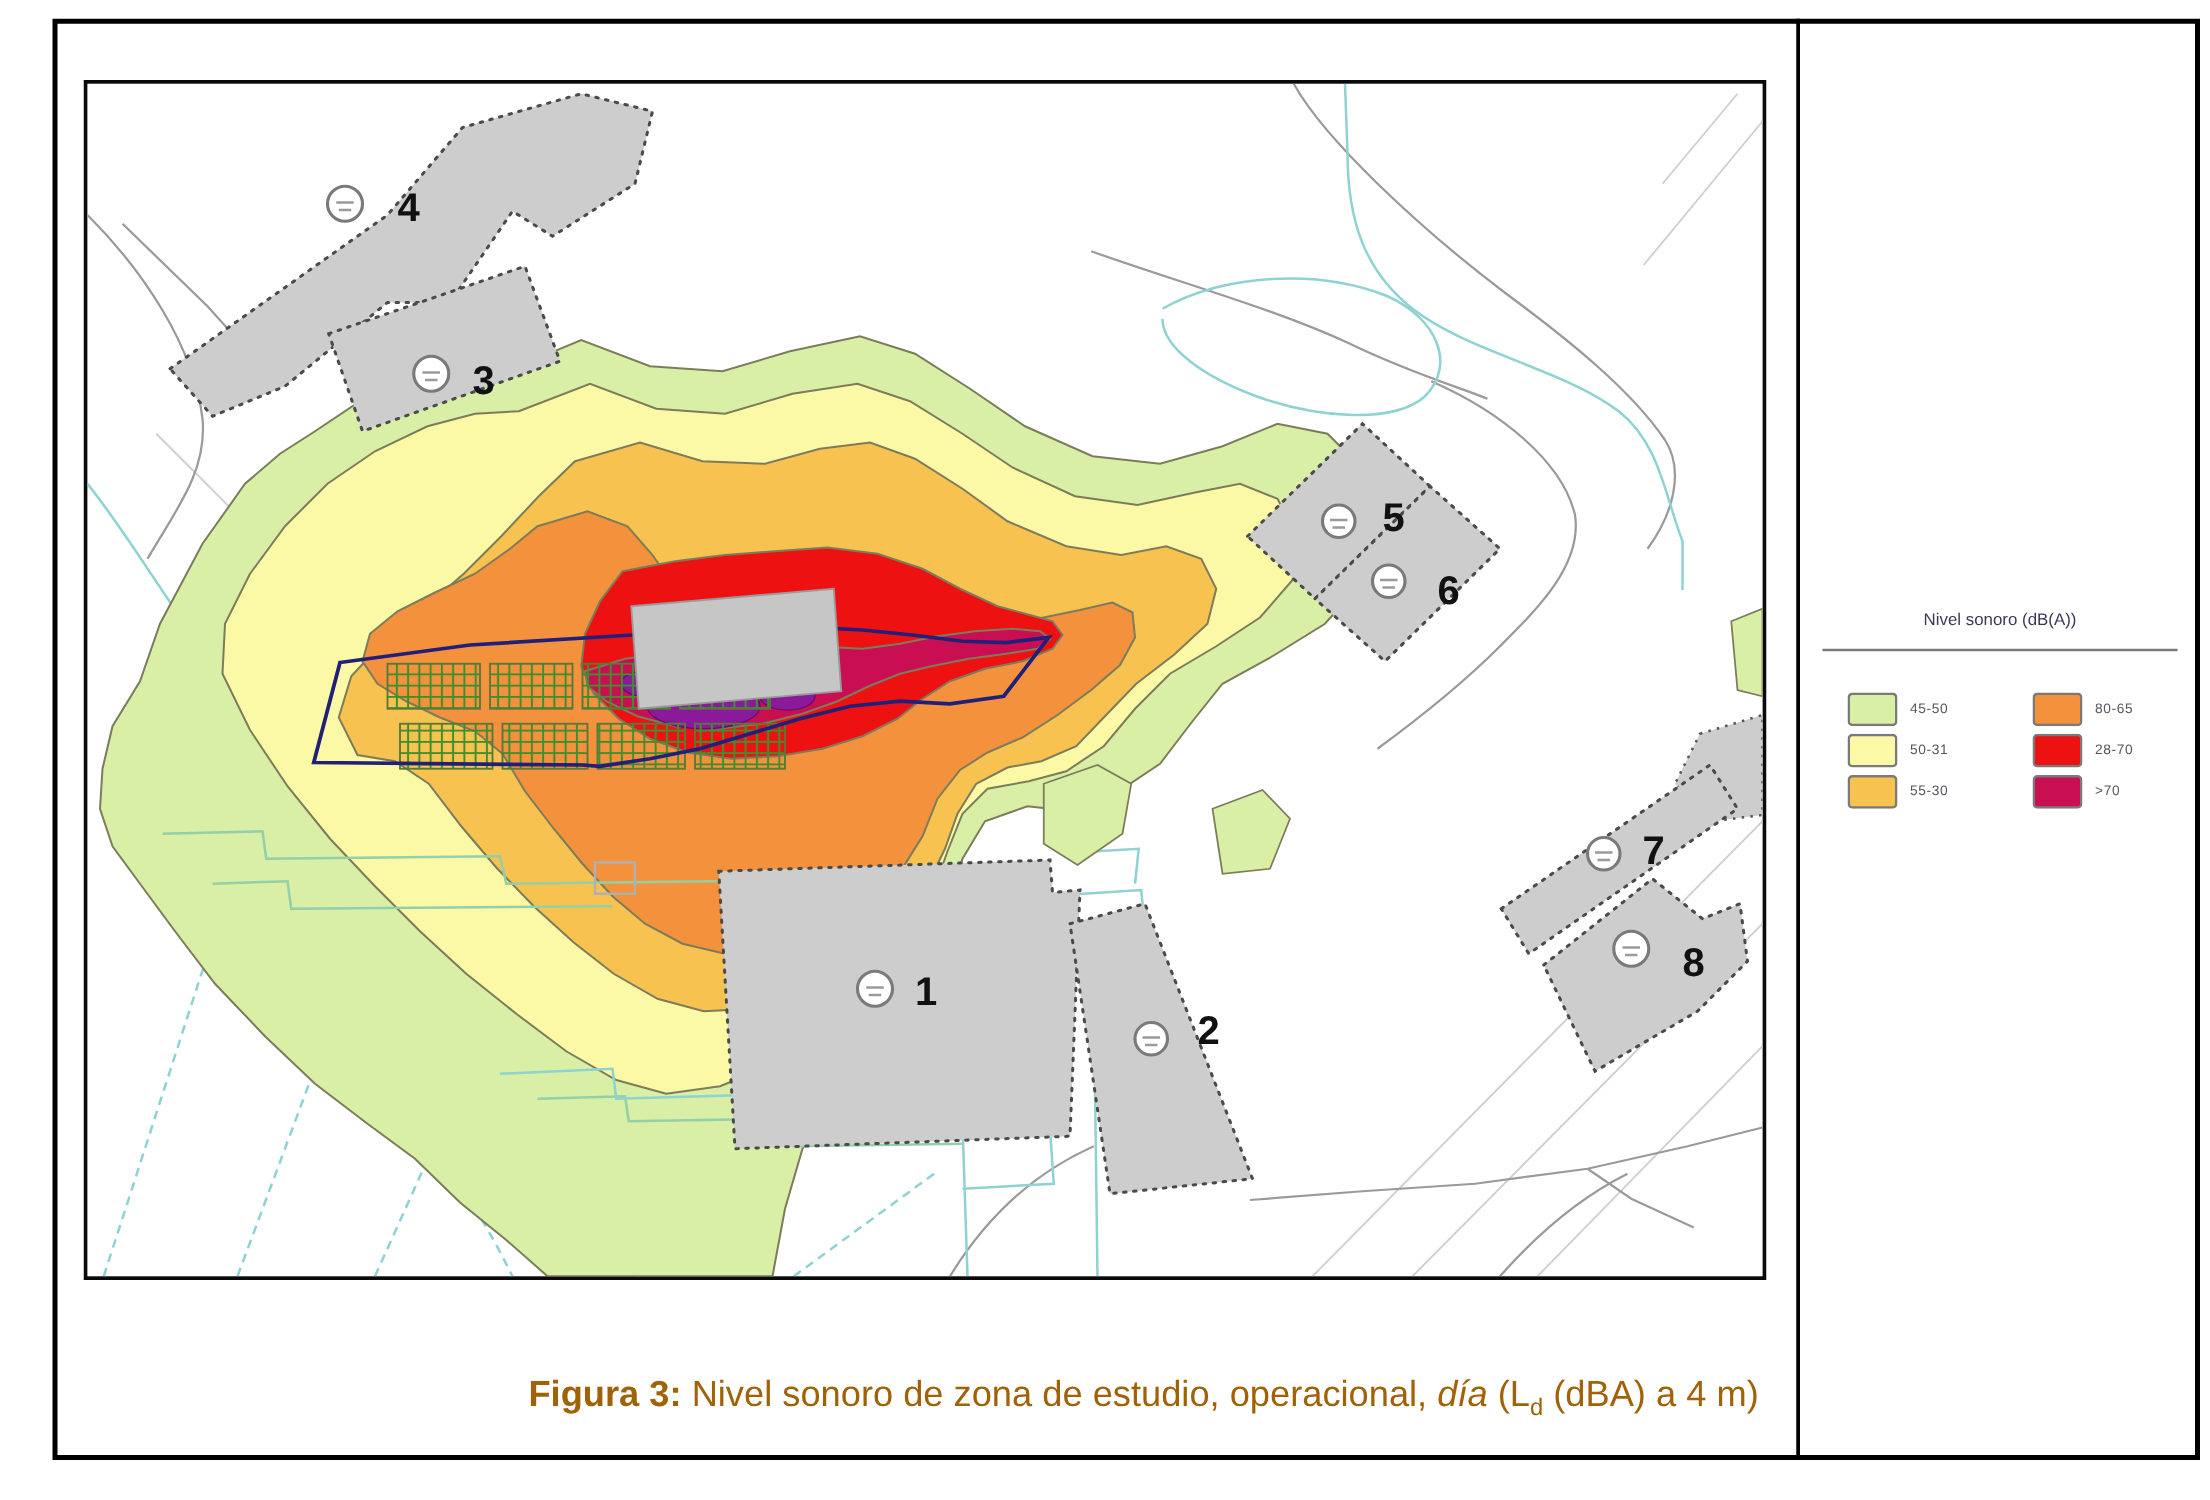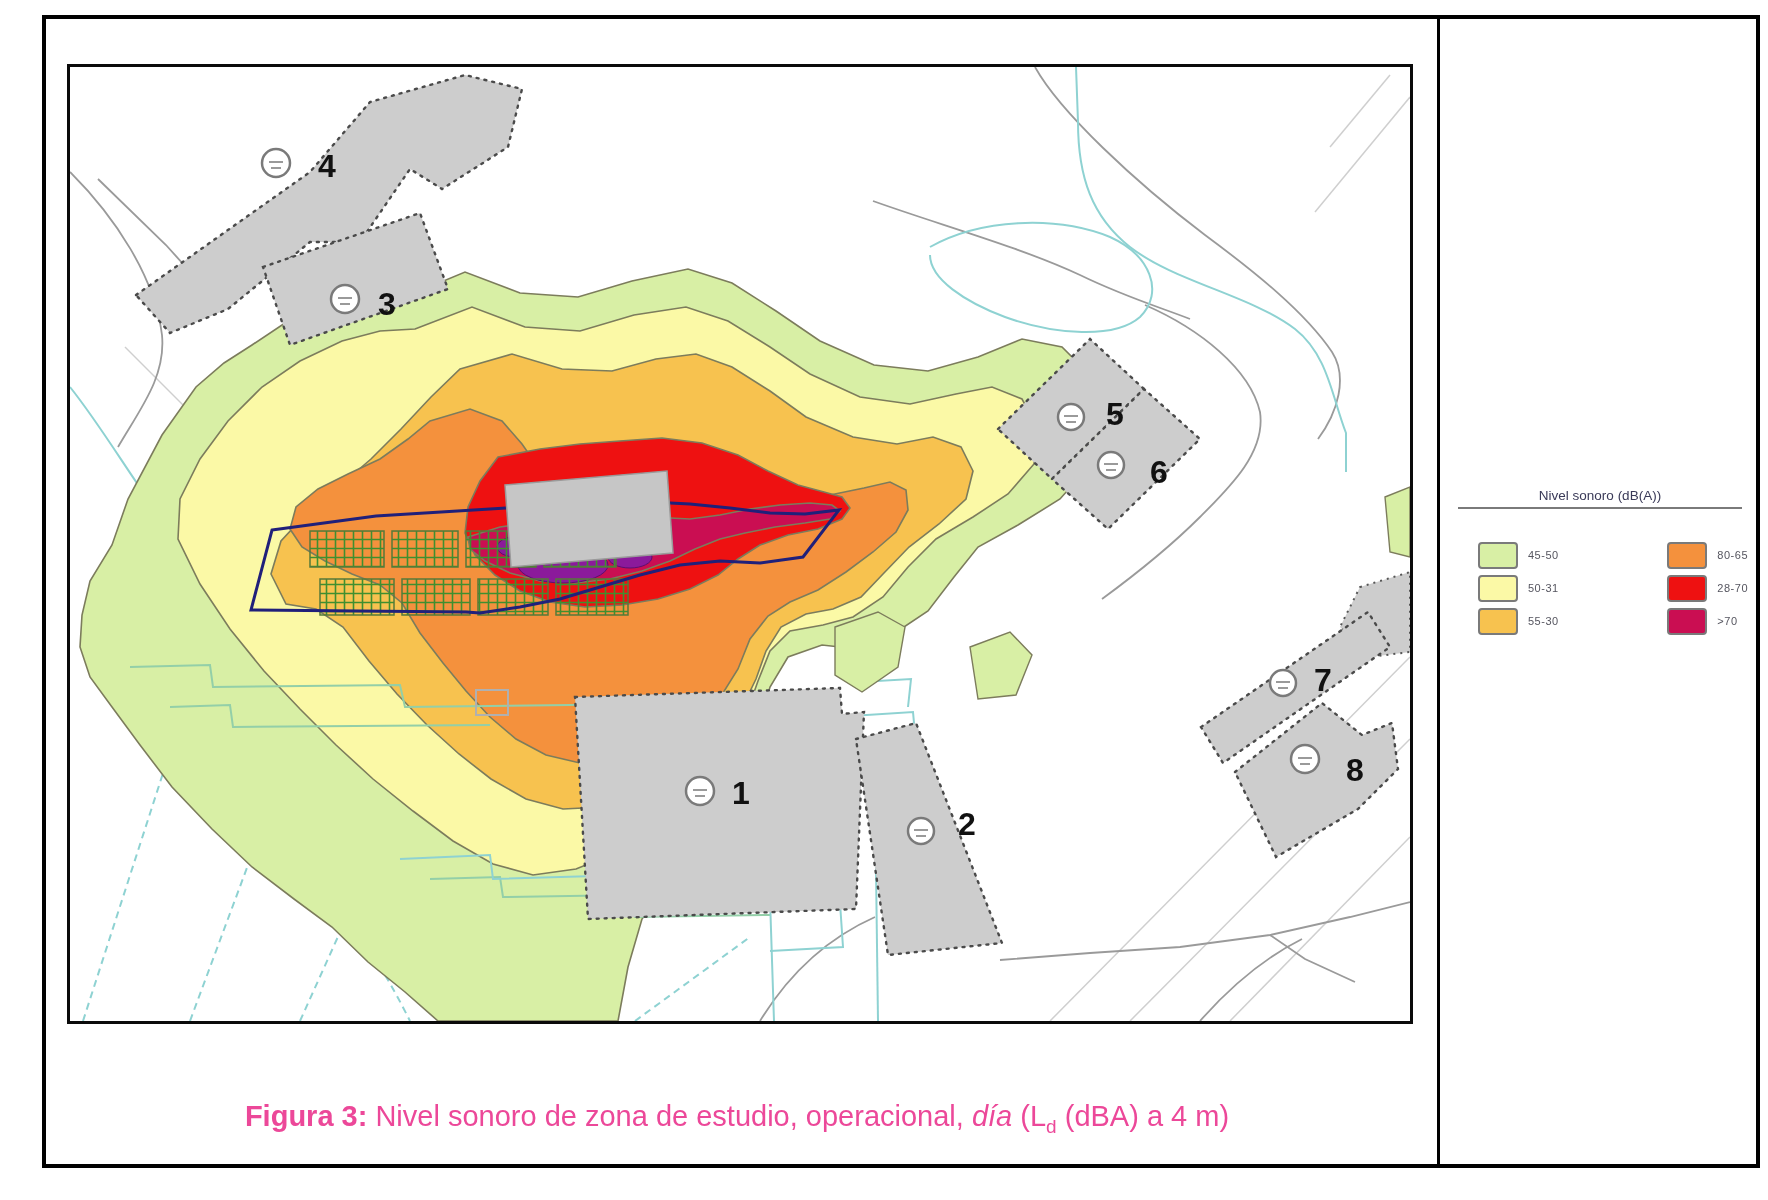--- a/index.html
+++ b/index.html
@@ -4,28 +4,28 @@
 <style>
   html,body{margin:0;padding:0;background:#ffffff;width:1768px;height:1200px;
     font-family:"Liberation Sans", sans-serif;overflow:hidden;}
   #outer-border{position:absolute;left:42px;top:15px;width:1710px;height:1145px;
     border:4px solid #000;background:#fff;}
   #panel-divider{position:absolute;left:1437px;top:15px;width:3px;height:1149px;background:#000;}
   #map-frame{position:absolute;left:67px;top:64px;width:1340px;height:954px;
     border:3px solid #0a0a0a;background:#fff;}
   #map-frame svg{display:block;}
   #figure-caption{position:absolute;left:67px;top:1100px;width:1340px;
-    text-align:center;font-size:29px;color:#ec4899;}
+    text-align:right;font-size:29px;color:#a16207;}
   #figure-caption .cap-bold{font-weight:bold;}
   #figure-caption .cap-italic{font-style:italic;}
   #figure-caption sub{font-size:19px;}
   #legend{position:absolute;left:1452px;top:488px;width:296px;}
-  #legend-title{font-size:13.5px;color:#3a3a58;text-align:center;padding-bottom:4px;}
+  #legend-title{font-size:13.5px;color:#3a3a58;text-align:center;padding-bottom:16px;}
   #legend-rule{border-bottom:2px solid #7a7a7a;margin:0 6px;}
-  #legend-grid{margin-top:30px;display:grid;grid-template-columns:1fr;
+  #legend-grid{margin-top:30px;display:grid;grid-template-columns:1fr 1fr;
     grid-auto-flow:column;grid-template-rows:repeat(3,32px);row-gap:1px;column-gap:0;}
   .legend-item{display:flex;align-items:center;gap:10px;padding-left:26px;}
   .legend-item svg{flex:0 0 auto;}
   .legend-label{font-size:11px;color:#55555f;letter-spacing:0.5px;}
   .txt{font-family:"Liberation Sans", sans-serif;}
 </style>
 </head>
 <body>
 
 <div id="outer-border"></div>

